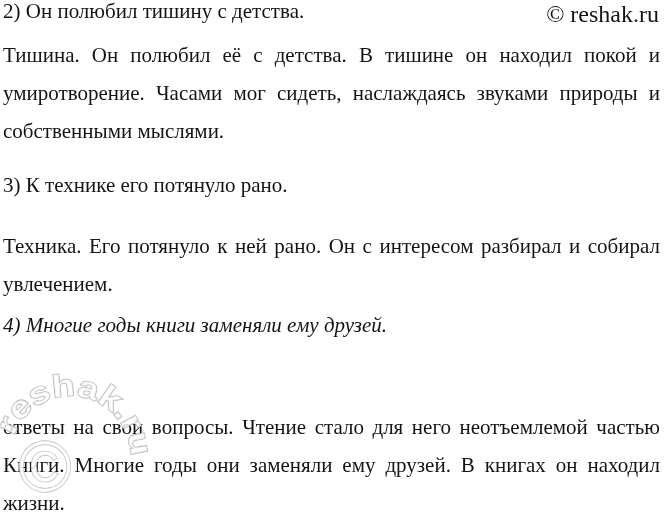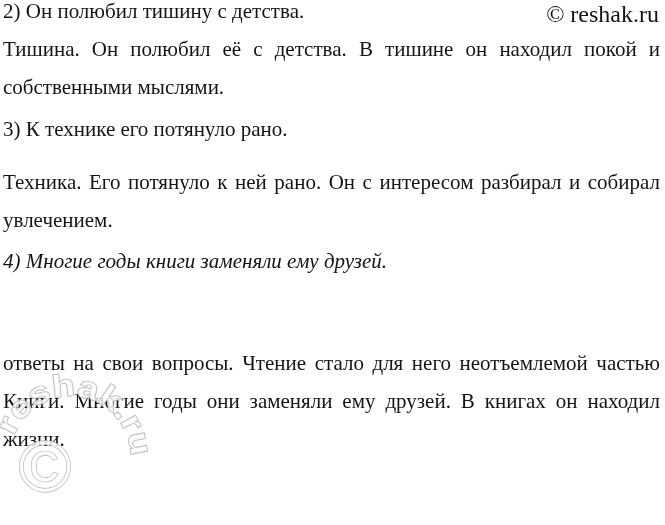--- a/index.html
+++ b/index.html
@@ -27,23 +27,23 @@
   }
   .jline {
     text-align: justify;
     text-align-last: justify;
   }
   .lastline {
     text-align: center;
     text-align-last: left;
   }
   .sec2-header { margin-top: -8px; }
-  .sec2-para   { }
-  .sec3-header { margin-top: 4px; }
-  .sec3-para   { margin-top: 15px; }
+  .sec2-para   { margin-top: 6px; }
+  .sec3-header { margin-top: 16px; }
+  .sec3-para   { margin-top: 23px; }
   .sec4-header { margin-top: 3px; font-style: italic; }
   .sec4-para   { margin-top: 64px; }
   .brand {
     position: absolute;
     top: 1px; right: 6px;
     font-size: 24px;
     line-height: 26px;
     white-space: nowrap;
     z-index: 1;
   }
@@ -76,20 +76,21 @@
 </head>
 <body>
 
 <div class="brand">© reshak.ru</div>
 
 <div class="doc">
 
   <div class="hline sec2-header">2) Он полюбил тишину с детства.</div>
   <div class="para sec2-para">
     <div class="jline">Тишина. Он полюбил её с детства. В тишине он находил покой и</div>
+    <div class="jline">умиротворение. Часами мог сидеть, наслаждаясь звуками природы и</div>
     <div class="lastline">собственными мыслями.</div>
   </div>
 
   <div class="hline sec3-header">3) К технике его потянуло рано.</div>
   <div class="para sec3-para">
     <div class="jline">Техника. Его потянуло к ней рано. Он с интересом разбирал и собирал</div>
     <div class="lastline">увлечением.</div>
   </div>
 
   <div class="hline sec4-header">4) Многие годы книги заменяли ему друзей.</div>

